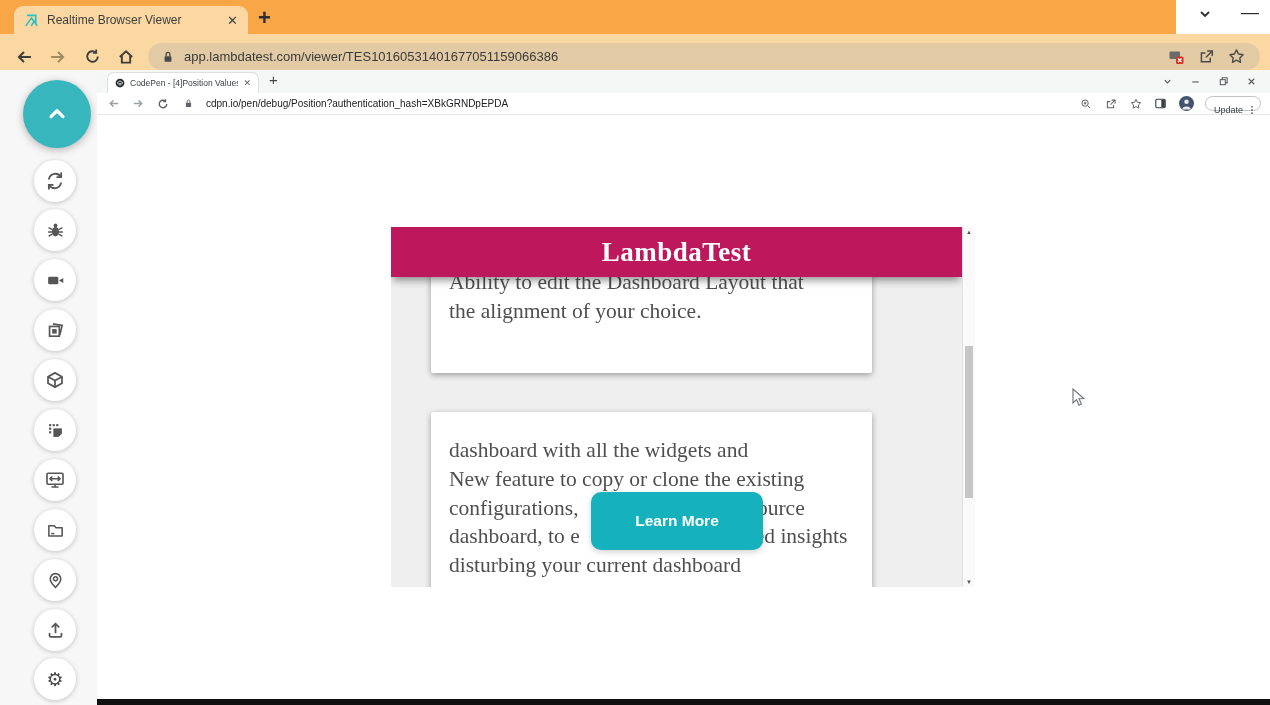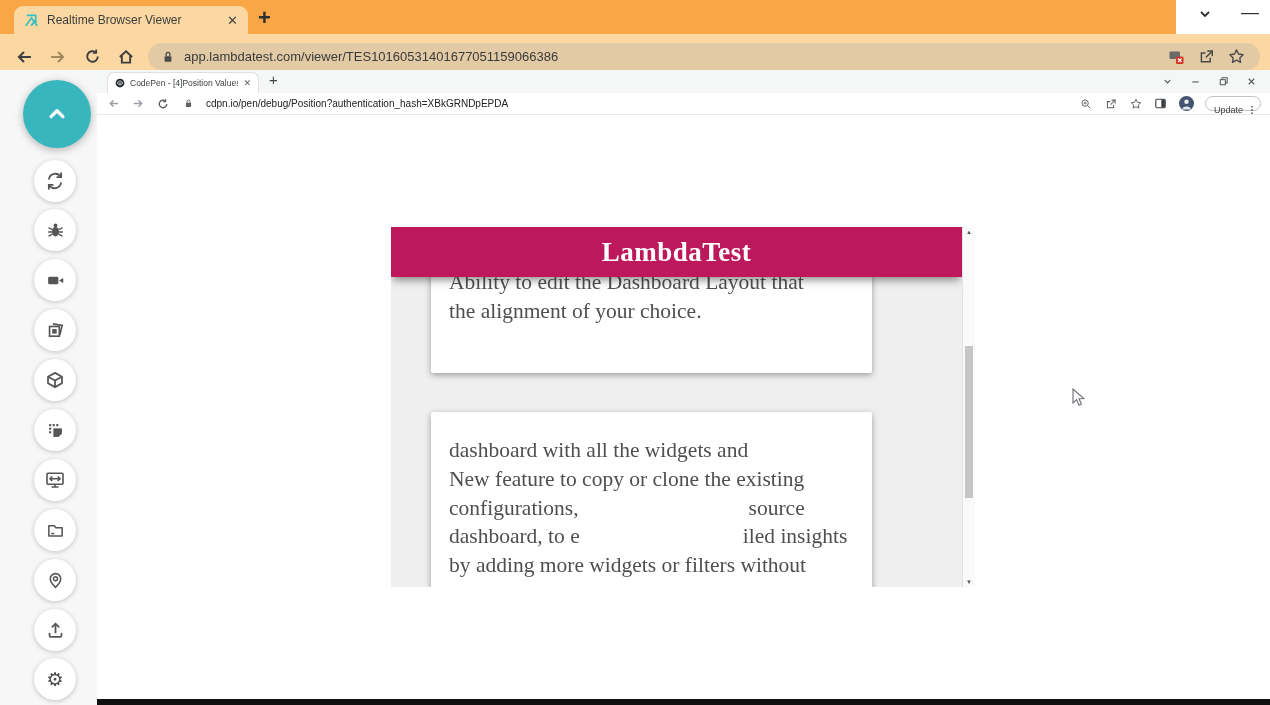--- a/index.html
+++ b/index.html
@@ -397,25 +397,27 @@
           <div>the alignment of your choice.</div>
         </div>
       </div>
 
       <div class="card" id="card2">
         <div class="serif">
           <div>dashboard with all the widgets and</div>
           <div>New feature to copy or clone the existing</div>
           <div><span>configurations,</span><span class="gapA"></span><span>source</span></div>
           <div><span>dashboard, to e</span><span class="gapB"></span><span>iled insights</span></div>
-          <div>by adding more widgets or filters without</div>
           <div>disturbing your current dashboard</div>
         </div>
       </div>
 
+      <button id="learn-more">
+        <span>Learn More</span>
+      </button>
 
       <div id="scrollbar">
         <div id="sb-up">▲</div>
         <div id="sb-thumb"></div>
         <div id="sb-down">▼</div>
       </div>
     </div>
   </div>
 </div>
 

